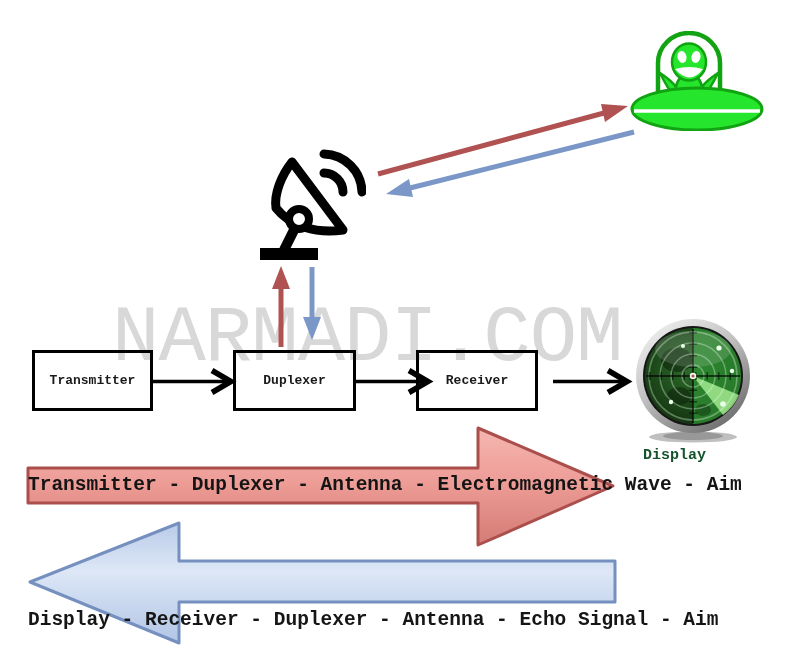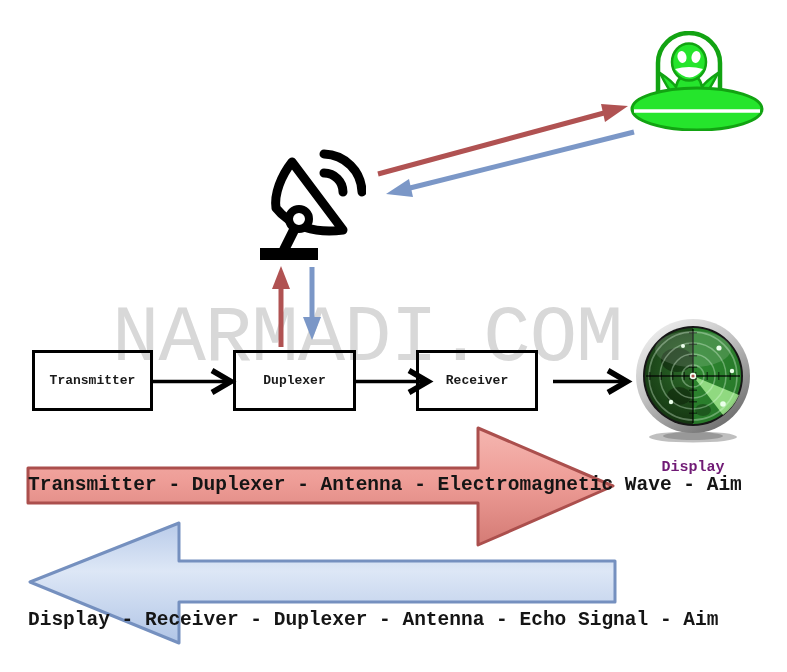--- a/index.html
+++ b/index.html
@@ -20,22 +20,22 @@
   }
   .block-transmitter{left:32px;top:350px;width:121px;height:61px;}
   .block-duplexer{left:233px;top:350px;width:123px;height:61px;}
   .block-receiver{left:416px;top:350px;width:122px;height:61px;}
   .overlay{position:absolute;left:0;top:0;z-index:3;}
   .icon-svg{position:absolute;z-index:4;}
   .antenna-pos{left:250px;top:148px;}
   .alien-pos{left:630px;top:31px;}
   .radar-pos{left:633px;top:316px;}
   .display-label{
-    position:absolute;left:643px;top:459px;width:100px;z-index:4;
-    text-align:center;font-weight:bold;font-size:15px;color:#701a75;
+    position:absolute;left:643px;top:447px;width:100px;z-index:4;
+    font-weight:bold;font-size:15px;color:#14532d;
   }
   .banner-svg{position:absolute;left:0;top:0;z-index:5;}
   .banner-text{
     position:absolute;left:28px;width:586px;z-index:6;
     text-align:center;font-weight:bold;font-size:19.5px;color:#151515;
     white-space:nowrap;
   }
   .banner-text-transmit{top:468px;height:35px;line-height:35px;}
   .banner-text-receive{top:561px;height:41px;line-height:41px;margin-top:39px;}
 </style>

